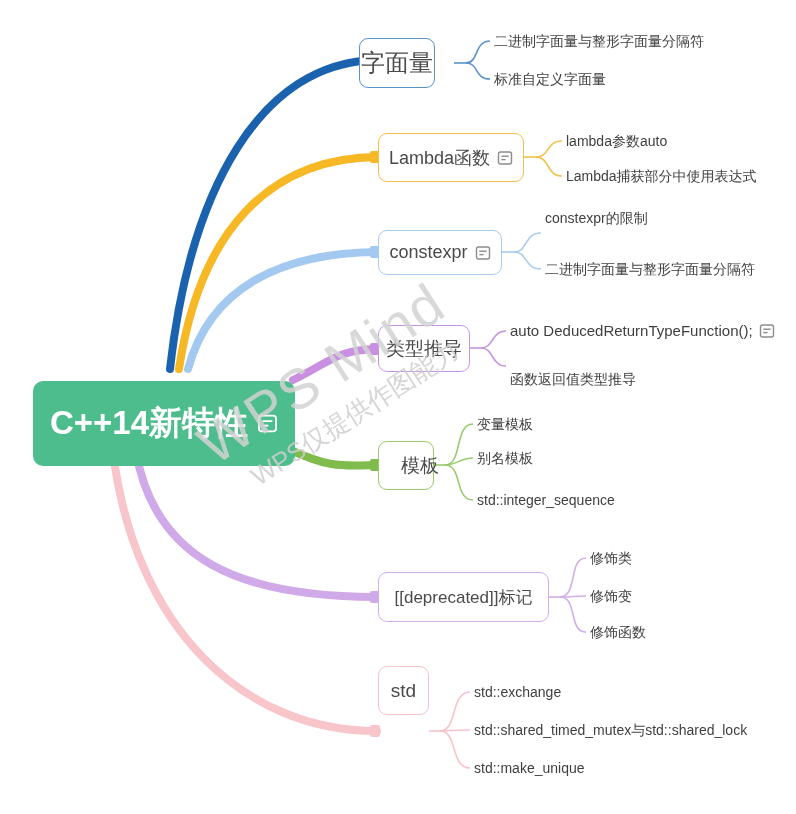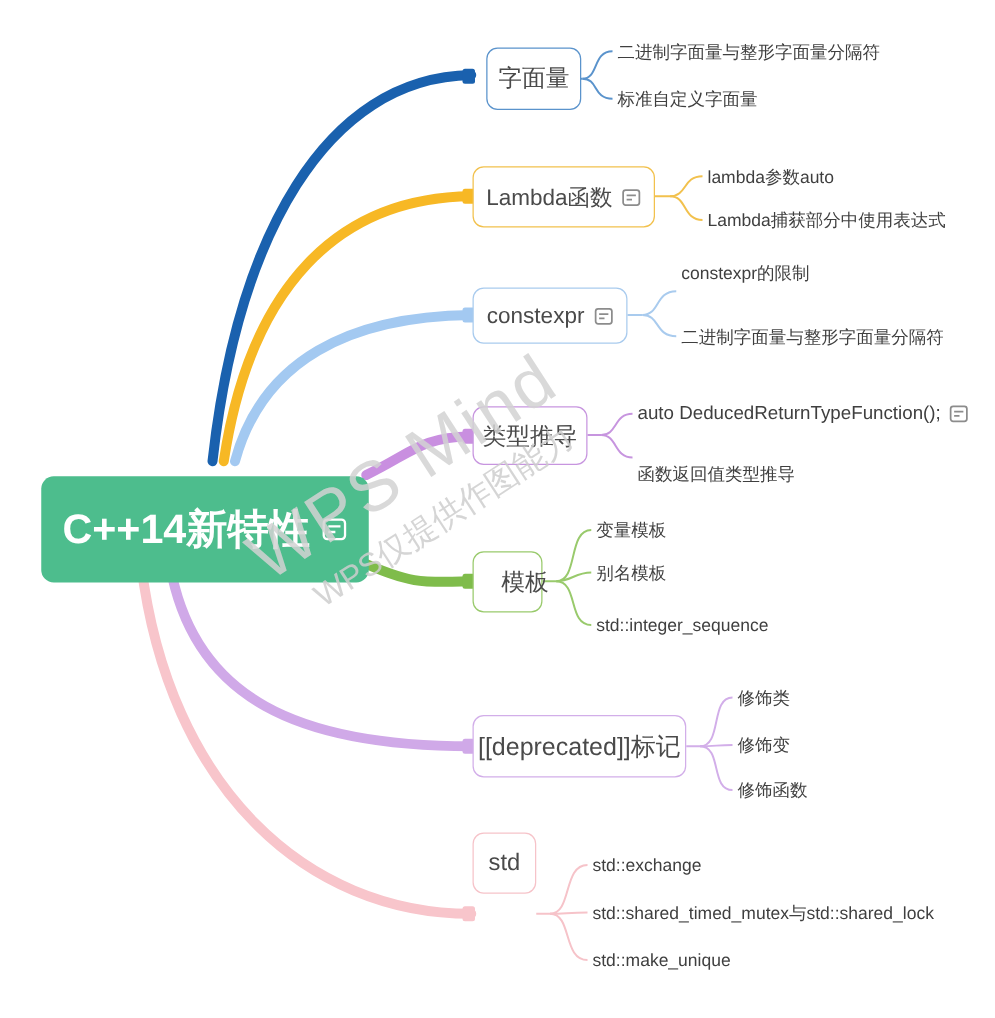--- a/index.html
+++ b/index.html
@@ -106,21 +106,21 @@
     <span>C++14新特性</span>
     <span class="note">
       <svg width="21" height="21" viewBox="0 0 16 16">
           <rect x="1.5" y="2" width="13" height="12" rx="2.2" fill="none" stroke="currentColor" stroke-width="1.4"></rect>
           <line x1="4.3" y1="6.2" x2="11.7" y2="6.2" stroke="currentColor" stroke-width="1.4"></line>
           <line x1="4.3" y1="9.6" x2="8.6" y2="9.6" stroke="currentColor" stroke-width="1.4"></line>
         </svg>
     </span>
   </div>
 
-  <div class="node" style="left:389px;top:38px;width:76px;height:50px;border-color:#5A93CC;font-size:19px;">
+  <div class="node" style="left:359px;top:38px;width:76px;height:50px;border-color:#5A93CC;font-size:24px;">
     <span>字面量</span>
   </div>
 
   <div class="node" style="left:378px;top:133px;width:146px;height:49px;border-color:#F2C14D;">
     <span>Lambda函数</span>
     <span class="note">
       <svg width="16" height="16" viewBox="0 0 16 16">
           <rect x="1.5" y="2" width="13" height="12" rx="2" fill="none" stroke="currentColor" stroke-width="1.4"></rect>
           <line x1="4.3" y1="6.2" x2="11.7" y2="6.2" stroke="currentColor" stroke-width="1.4"></line>
           <line x1="4.3" y1="9.6" x2="8.6" y2="9.6" stroke="currentColor" stroke-width="1.4"></line>
@@ -140,21 +140,21 @@
   </div>
 
   <div class="node" style="left:378px;top:325px;width:92px;height:47px;border-color:#C795DF;font-size:19px;">
     <span>类型推导</span>
   </div>
 
   <div class="node" style="left:378px;top:441px;width:56px;height:49px;border-color:#99CA6C;font-size:19px;padding-left:28px;">
     <span>模板</span>
   </div>
 
-  <div class="node" style="left:378px;top:572px;width:171px;height:50px;border-color:#D2AEE9;font-size:20px;">
+  <div class="node" style="left:378px;top:572px;width:171px;height:50px;border-color:#D2AEE9;font-size:17px;">
     <span>[[deprecated]]标记</span>
   </div>
 
   <div class="node" style="left:378px;top:666px;width:51px;height:49px;border-color:#F6C3C9;font-size:19px;">
     <span>std</span>
   </div>
 
   <div class="leaf" style="left:494px;top:30px;justify-content:center;">
     <span>二进制字面量与整形字面量分隔符</span>
   </div>

